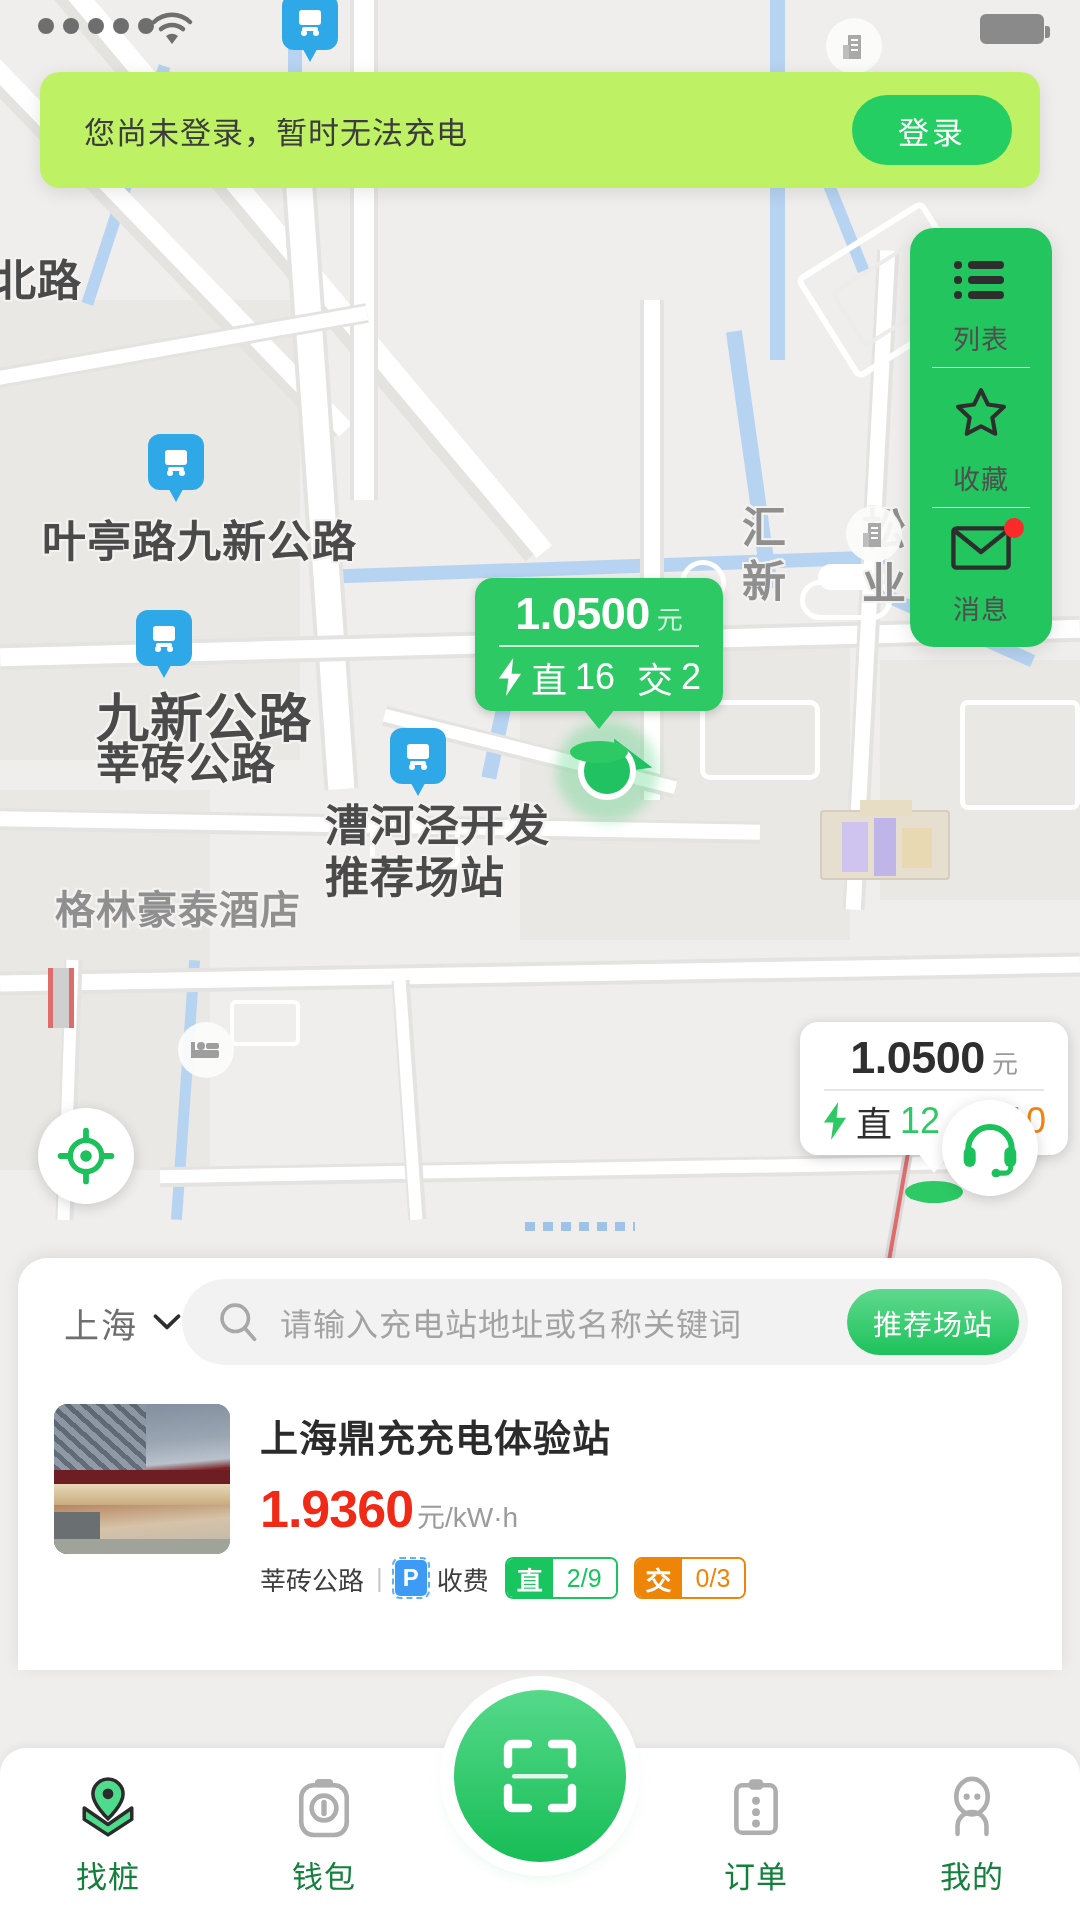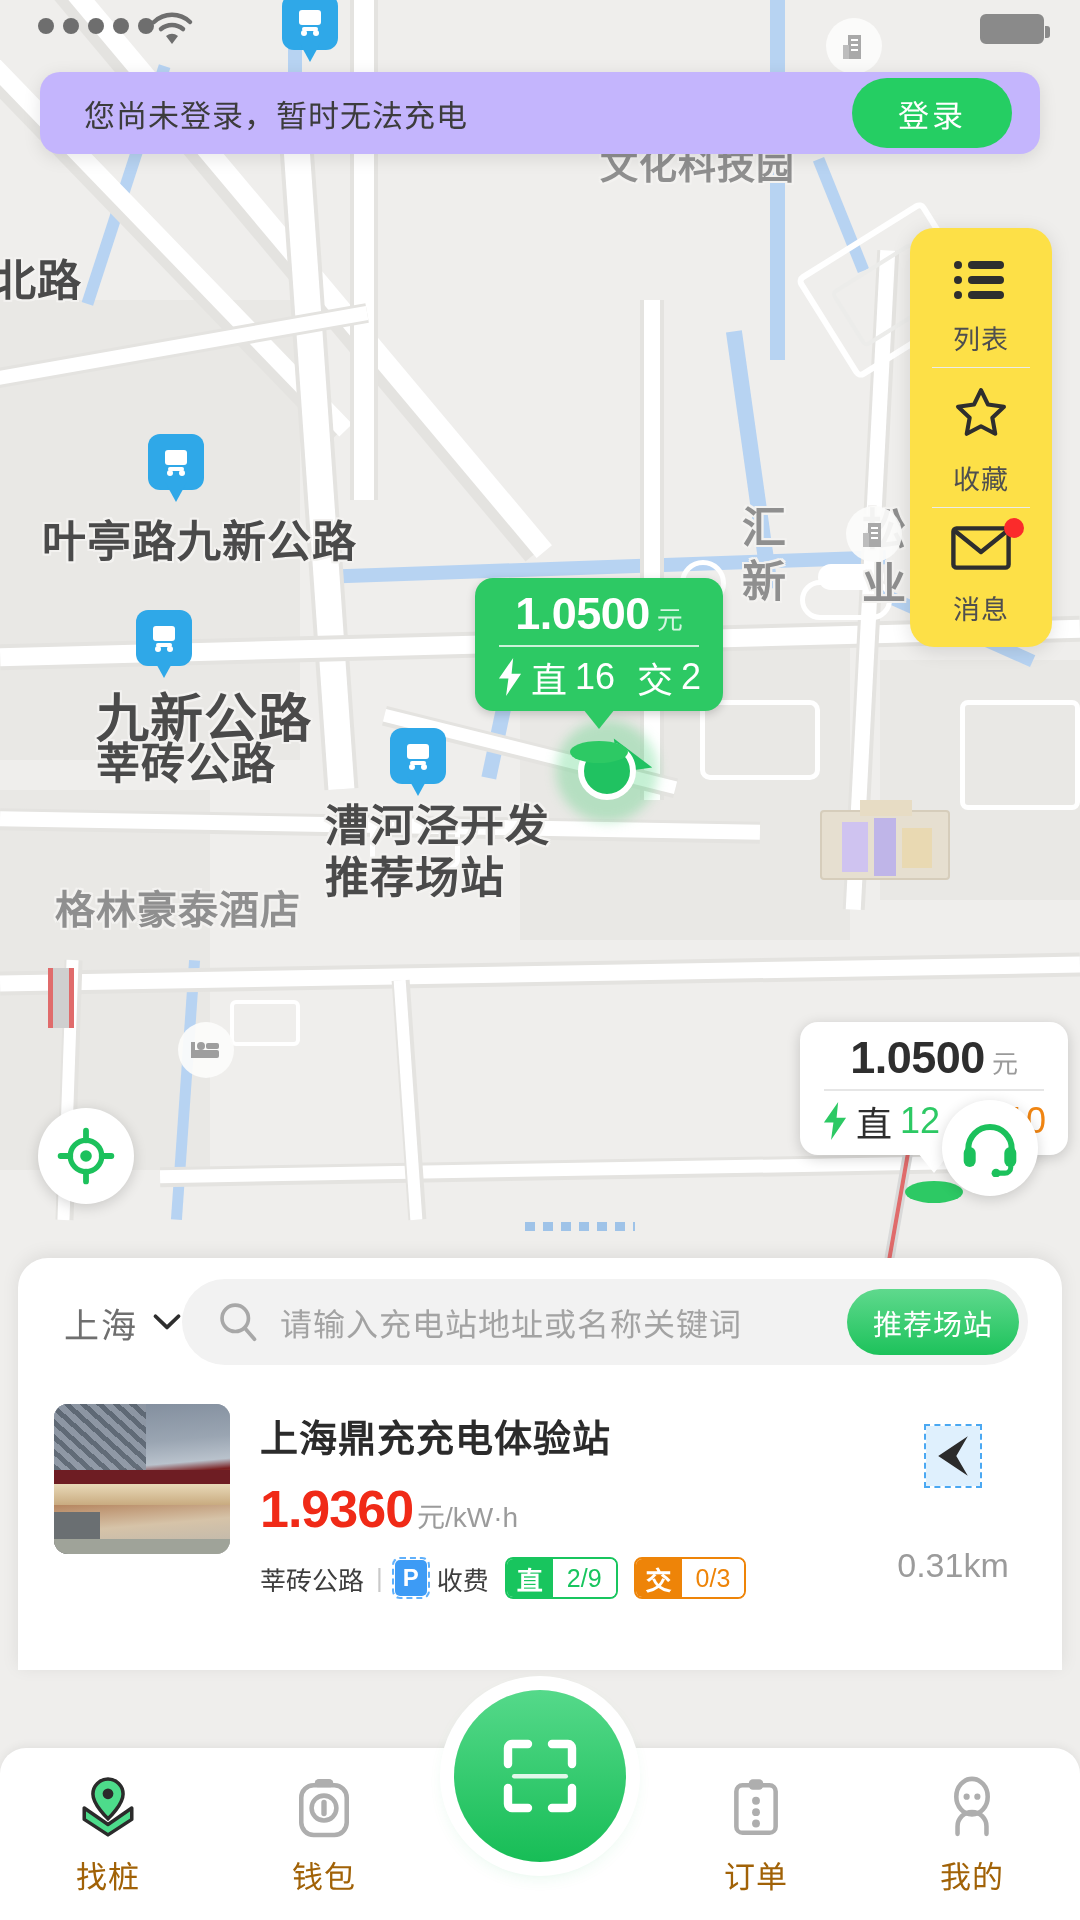--- a/index.html
+++ b/index.html
@@ -58,37 +58,37 @@
     position:absolute; right:36px; top:14px; width:64px; height:30px;
     border:3px solid #8a8a8a; border-radius:6px; background:#8a8a8a;
   }
   .battery:after {
     content:""; position:absolute; right:-9px; top:9px; width:5px; height:12px;
     background:#8a8a8a; border-radius:0 3px 3px 0;
   }
 
   
   #login-banner {
-    position:absolute; left:40px; top:72px; width:1000px; height:82px;
-    background:#c4b5fd; border-radius:20px; z-index:35;
+    position:absolute; left:40px; top:72px; width:1000px; height:116px;
+    background:#bef264; border-radius:20px; z-index:35;
     box-shadow:0 4px 18px rgba(0,0,0,0.10);
     display:flex; align-items:center; justify-content:space-between;
     padding:0 28px 0 44px;
   }
   #login-banner .msg { font-size:31px; color:#3c3c3c; letter-spacing:1px; }
   #login-btn {
     background:#25ce63; color:#fff; border:none; border-radius:40px;
     width:160px; height:70px; font-size:31px; letter-spacing:3px;
     font-family:inherit; cursor:pointer;
   }
 
   
   #tool-panel {
     position:absolute; right:28px; top:228px; width:142px;
-    background:#fde047; border-radius:24px; z-index:30;
+    background:#22c55e; border-radius:24px; z-index:30;
     box-shadow:0 4px 20px rgba(0,0,0,0.12);
     padding:14px 0 10px;
   }
   .tool-item {
     display:flex; flex-direction:column; align-items:center;
     padding:16px 0 10px; position:relative; cursor:pointer;
   }
   .tool-item .tl { font-size:27px; color:#4f4f4f; margin-top:12px; letter-spacing:1px; }
   .tool-divider { height:1px; background:#ebebeb; margin:0 22px; }
   .badge-dot {
@@ -210,21 +210,21 @@
   #station-distance { font-size:34px; color:#9b9b9b; }
 
   
   #tabbar {
     position:absolute; left:0; bottom:0; width:1080px; height:172px;
     background:#fff; border-radius:26px 26px 0 0; z-index:45;
     box-shadow:0 -2px 10px rgba(0,0,0,0.06);
     display:flex; align-items:flex-start;
   }
   .tab { flex:1; display:flex; flex-direction:column; align-items:center; padding-top:28px; cursor:pointer; }
-  .tab .tlabel { font-size:31px; color:#a16207; margin-top:10px; letter-spacing:1px; }
+  .tab .tlabel { font-size:31px; color:#15803d; margin-top:10px; letter-spacing:1px; }
   .tab.spacer { visibility:hidden; }
   #scan-fab {
     position:absolute; left:50%; transform:translateX(-50%); top:-58px;
     width:172px; height:172px; border-radius:50%;
     background:linear-gradient(180deg,#55d98a 0%,#17bd56 100%);
     box-shadow:0 0 0 14px #fff, 0 6px 22px rgba(32,190,92,0.30);
     display:flex; align-items:center; justify-content:center; cursor:pointer;
   }
   .gray-gap { position:absolute; left:0; bottom:172px; width:1080px; height:48px; background:#efeeec; z-index:27; }
 </style>
@@ -575,28 +575,20 @@
             <span class="k">直</span>
             <span class="v">2/9</span>
           </span>
           <span class="plug-chip chip-ac">
             <span class="k">交</span>
             <span class="v">0/3</span>
           </span>
         </div>
       </div>
 
-      <div id="station-right">
-        <span id="nav-arrow-box">
-          <svg width="40" height="46" viewBox="0 0 24 28">
-              <path d="M3 14 L21 2 L14 14 L21 26 Z" fill="#2b2b2b"></path>
-            </svg>
-        </span>
-        <span id="station-distance">0.31km</span>
-      </div>
     </div>
   </div>
 
   <div class="gray-gap"></div>
 
   <div id="tabbar">
     <div class="tab">
       <span>
         <svg width="62" height="62" viewBox="0 0 30 30">
           <path d="M15 1.5c-4 0-7.3 3.2-7.3 7.2 0 5.2 7.3 12 7.3 12s7.3-6.8 7.3-12c0-4-3.3-7.2-7.3-7.2z" fill="#4ddc8b" stroke="#2b2b2b" stroke-width="1.7"></path>

